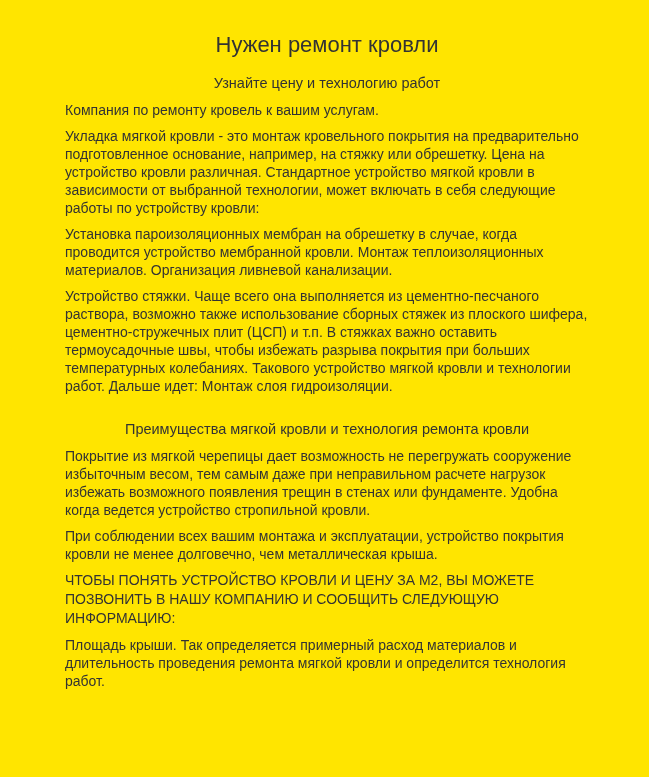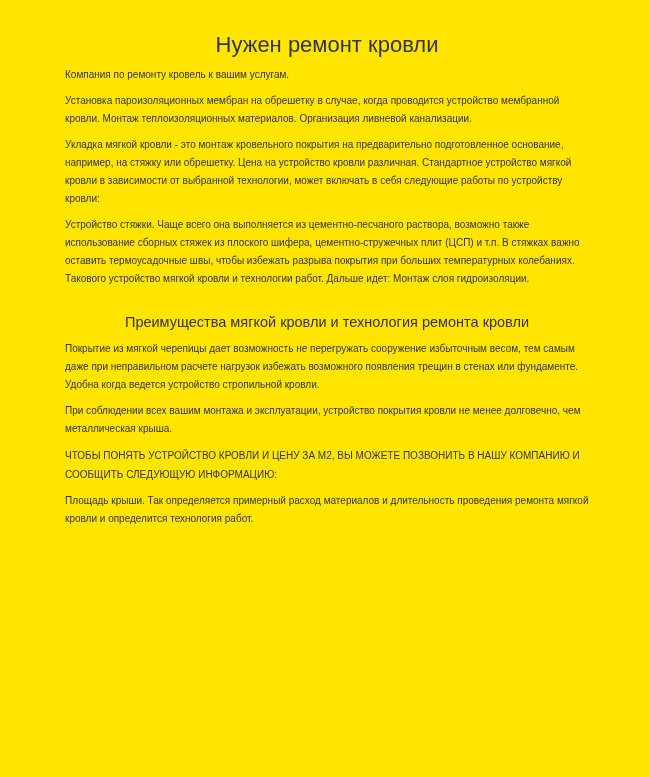--- a/index.html
+++ b/index.html
@@ -37,46 +37,47 @@
     color: #333333;
   }
   .section-heading.spaced {
     margin-top: 26px;
   }
   .section-heading.tight-below + p {
     margin-top: 4px;
   }
   p {
     margin: 8px 0 0 0;
-    font-size: 10px;
+    font-size: 14px;
     line-height: 18px;
     font-weight: 400;
     color: #333333;
     text-align: left;
   }
   p.first-after-heading {
     margin-top: 9px;
   }
   p.callout {
     line-height: 19px;
   }
 </style>
 </head>
 <body>
 
 <div class="page">
 
   <h1 class="page-title">Нужен ремонт кровли</h1>
 
+  <h2 class="section-heading">Узнайте цену и технологию работ</h2>
 
   <p class="first-after-heading">Компания по ремонту кровель к вашим услугам.</p>
 
+  <p>Укладка мягкой кровли - это монтаж кровельного покрытия на предварительно подготовленное основание, например, на стяжку или обрешетку. Цена на устройство кровли различная. Стандартное устройство мягкой кровли в зависимости от выбранной технологии, может включать в себя следующие работы по устройству кровли:</p>
+
   <p>Установка пароизоляционных мембран на обрешетку в случае, когда проводится устройство мембранной кровли. Монтаж теплоизоляционных материалов. Организация ливневой канализации.</p>
-
-  <p>Укладка мягкой кровли - это монтаж кровельного покрытия на предварительно подготовленное основание, например, на стяжку или обрешетку. Цена на устройство кровли различная. Стандартное устройство мягкой кровли в зависимости от выбранной технологии, может включать в себя следующие работы по устройству кровли:</p>
 
   <p>Устройство стяжки. Чаще всего она выполняется из цементно-песчаного раствора, возможно также использование сборных стяжек из плоского шифера, цементно-стружечных плит (ЦСП) и т.п. В стяжках важно оставить термоусадочные швы, чтобы избежать разрыва покрытия при больших температурных колебаниях. Такового устройство мягкой кровли и технологии работ. Дальше идет: Монтаж слоя гидроизоляции.</p>
 
   <h2 class="section-heading spaced">Преимущества мягкой кровли и технология ремонта кровли</h2>
 
   <p class="first-after-heading">Покрытие из мягкой черепицы дает возможность не перегружать сооружение избыточным весом, тем самым даже при неправильном расчете нагрузок избежать возможного появления трещин в стенах или фундаменте. Удобна когда ведется устройство стропильной кровли.</p>
 
   <p>При соблюдении всех вашим монтажа и эксплуатации, устройство покрытия кровли не менее долговечно, чем металлическая крыша.</p>
 
 

